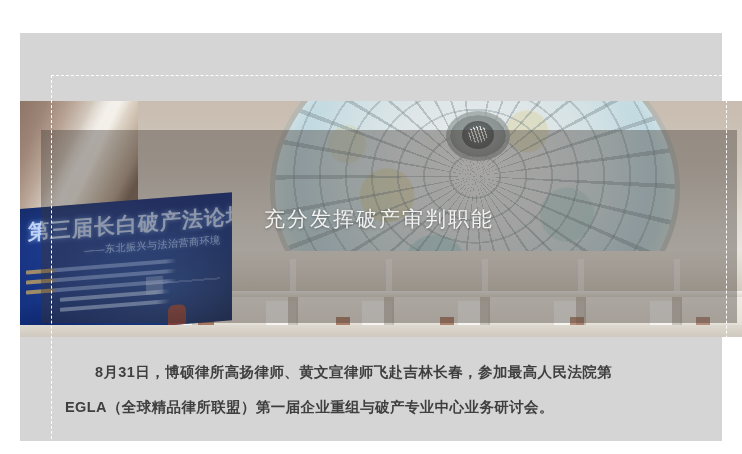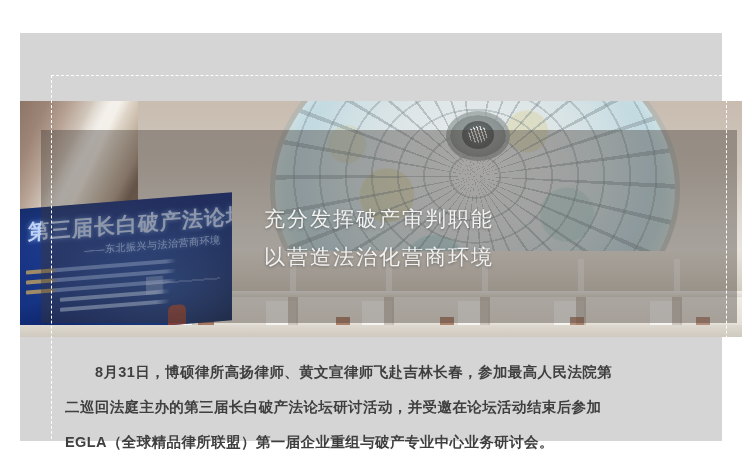--- a/index.html
+++ b/index.html
@@ -410,25 +410,23 @@
         <div class="led-person"></div>
       </div>
 
       <div class="floor"></div>
     </div>
 
     <div id="hero-overlay"></div>
 
     <h1 id="hero-title">
       <span class="tline">充分发挥破产审判职能</span>
-      <span class="tline">以营造法治化营商环境</span>
     </h1>
   </div>
 
   <div id="article-body">
     <span class="pline indent">8月31日，博硕律所高扬律师、黄文宣律师飞赴吉林长春，参加最高人民法院第</span>
-    <span class="pline">二巡回法庭主办的第三届长白破产法论坛研讨活动，并受邀在论坛活动结束后参加</span>
     <span class="pline">EGLA（全球精品律所联盟）第一届企业重组与破产专业中心业务研讨会。</span>
   </div>
 
   <div id="dashed-frame"></div>
 
 </div>
 
 </body></html>

